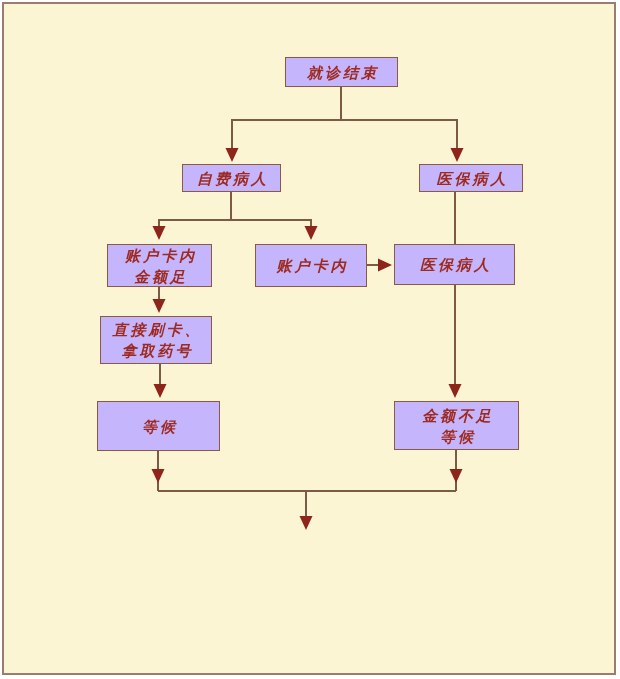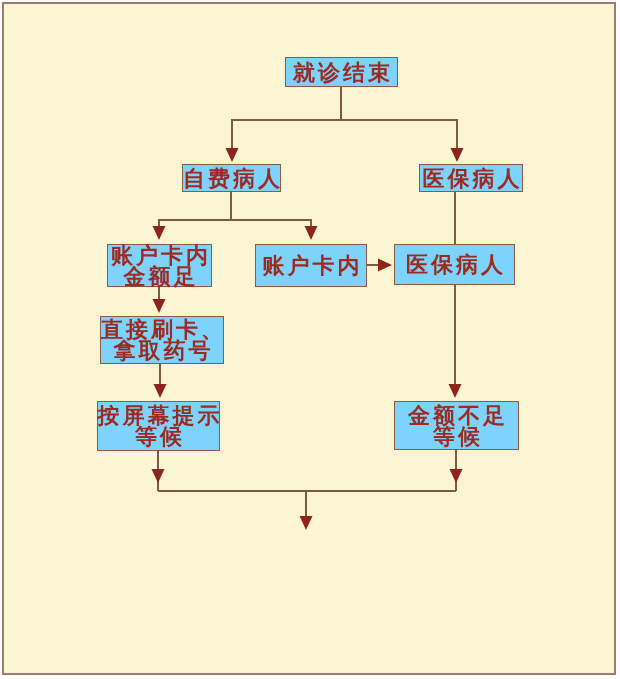--- a/index.html
+++ b/index.html
@@ -20,32 +20,33 @@
   .layer {
     position: absolute;
     left: -2px; top: -2px; 
     width: 620px; height: 679px;
   }
   svg.connectors { position: absolute; left: 0; top: 0; }
   .node {
     position: absolute;
     box-sizing: border-box;
     border: 1px solid #8A5A43;
-    background: #7dd3fc;
+    background: #c4b5fd;
     display: flex;
     flex-direction: column;
     align-items: center;
     justify-content: center;
     color: #9E2A1F;
     font-weight: bold;
-    font-size: 22px;
+    font-size: 15px;
     letter-spacing: 3px;
     line-height: 21px;
     text-align: center;
     white-space: nowrap;
+    font-style: italic;
   }
   .node span { display: block; text-indent: 3px; }
 </style>
 </head>
 <body>
 
 <div class="canvas">
   <div class="layer">
 
     <svg class="connectors" width="620" height="679" viewBox="0 0 620 679">
@@ -100,27 +101,26 @@
     </div>
 
     <div class="node" style="left:253px;top:242px;width:112px;height:43px">
       <span>账户卡内</span>
     </div>
 
     <div class="node" style="left:392px;top:242px;width:121px;height:41px">
       <span>医保病人</span>
     </div>
 
-    <div class="node" style="left:98px;top:314px;width:124px;height:48px">
+    <div class="node" style="left:98px;top:314px;width:112px;height:48px">
       <span>直接刷卡、</span>
       <span>拿取药号</span>
     </div>
 
     <div class="node" style="left:95px;top:399px;width:123px;height:50px">
-      <span>按屏幕提示</span>
       <span>等候</span>
     </div>
 
     <div class="node" style="left:392px;top:399px;width:125px;height:49px">
       <span>金额不足</span>
       <span>等候</span>
     </div>
 
 
   </div>

